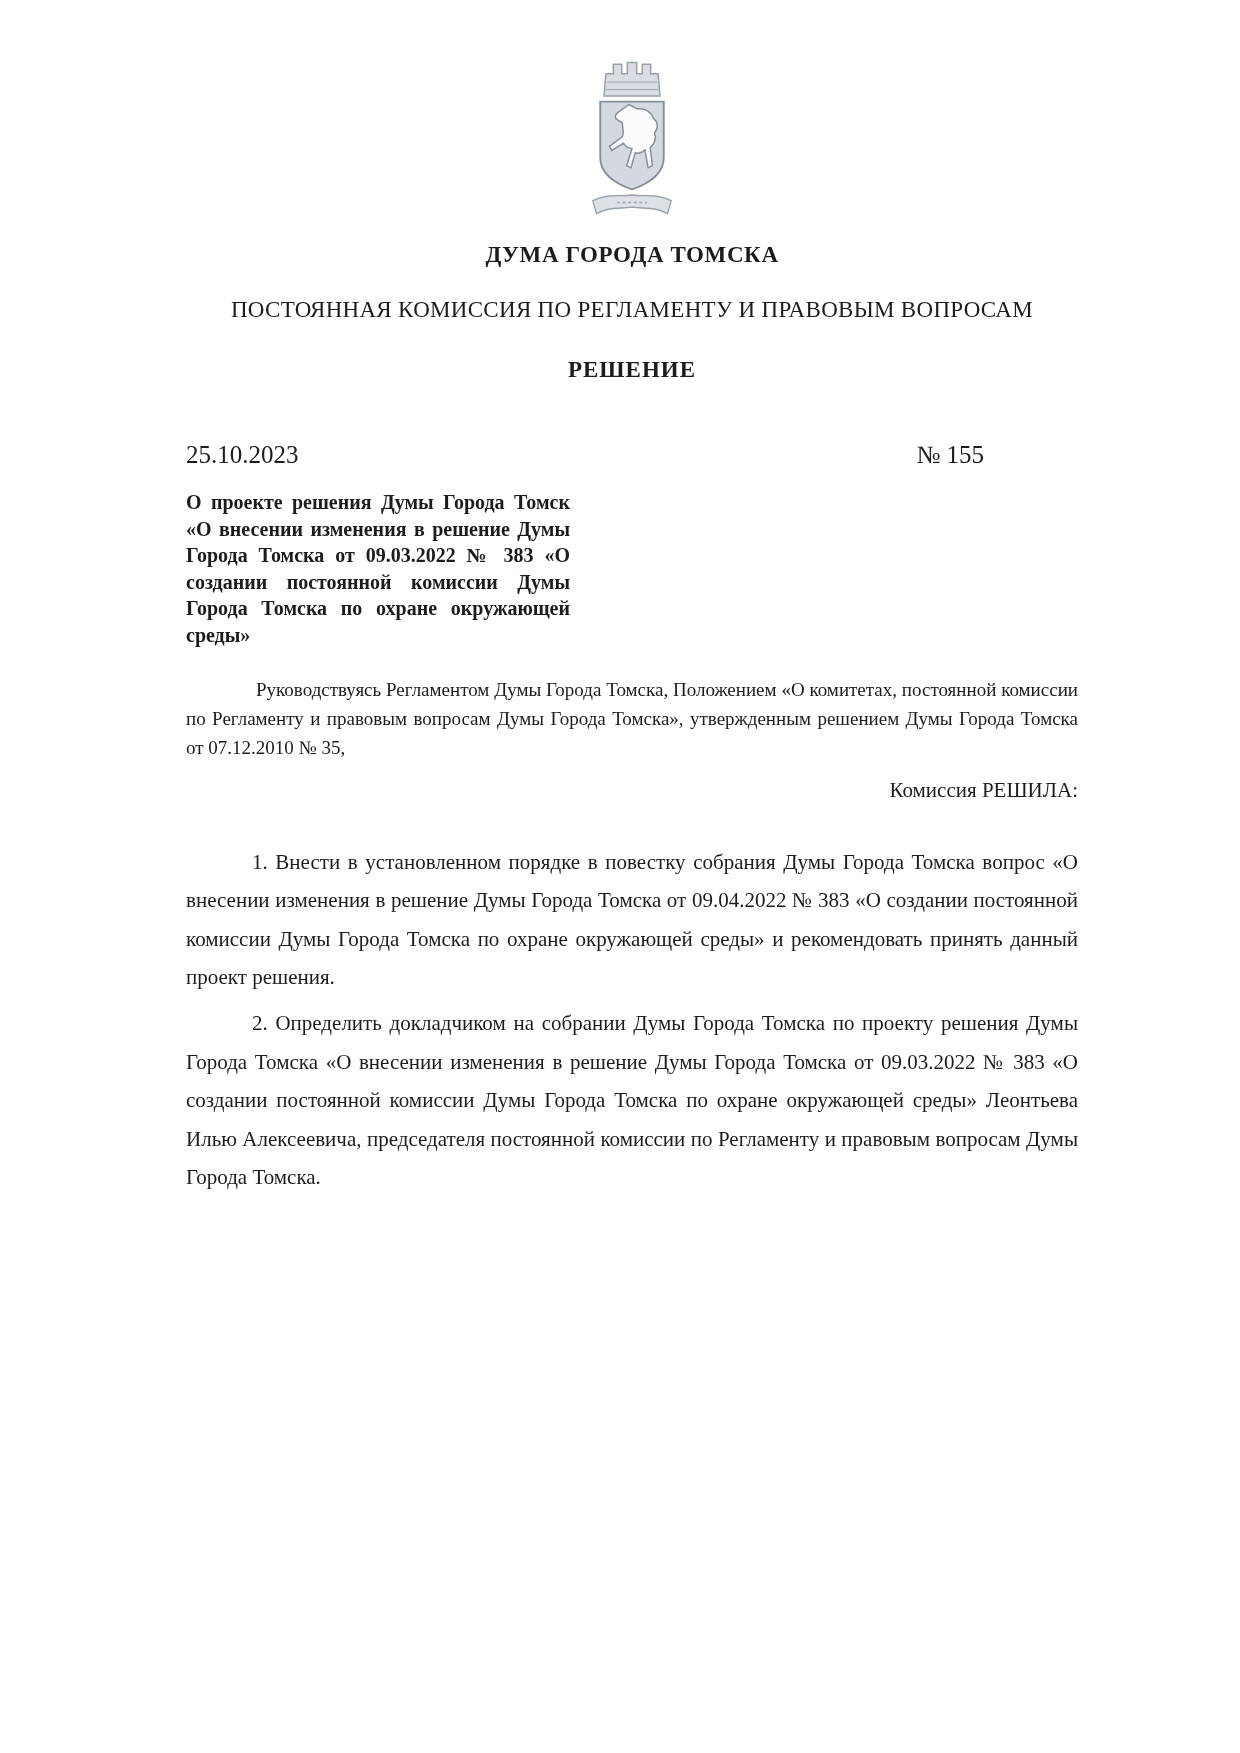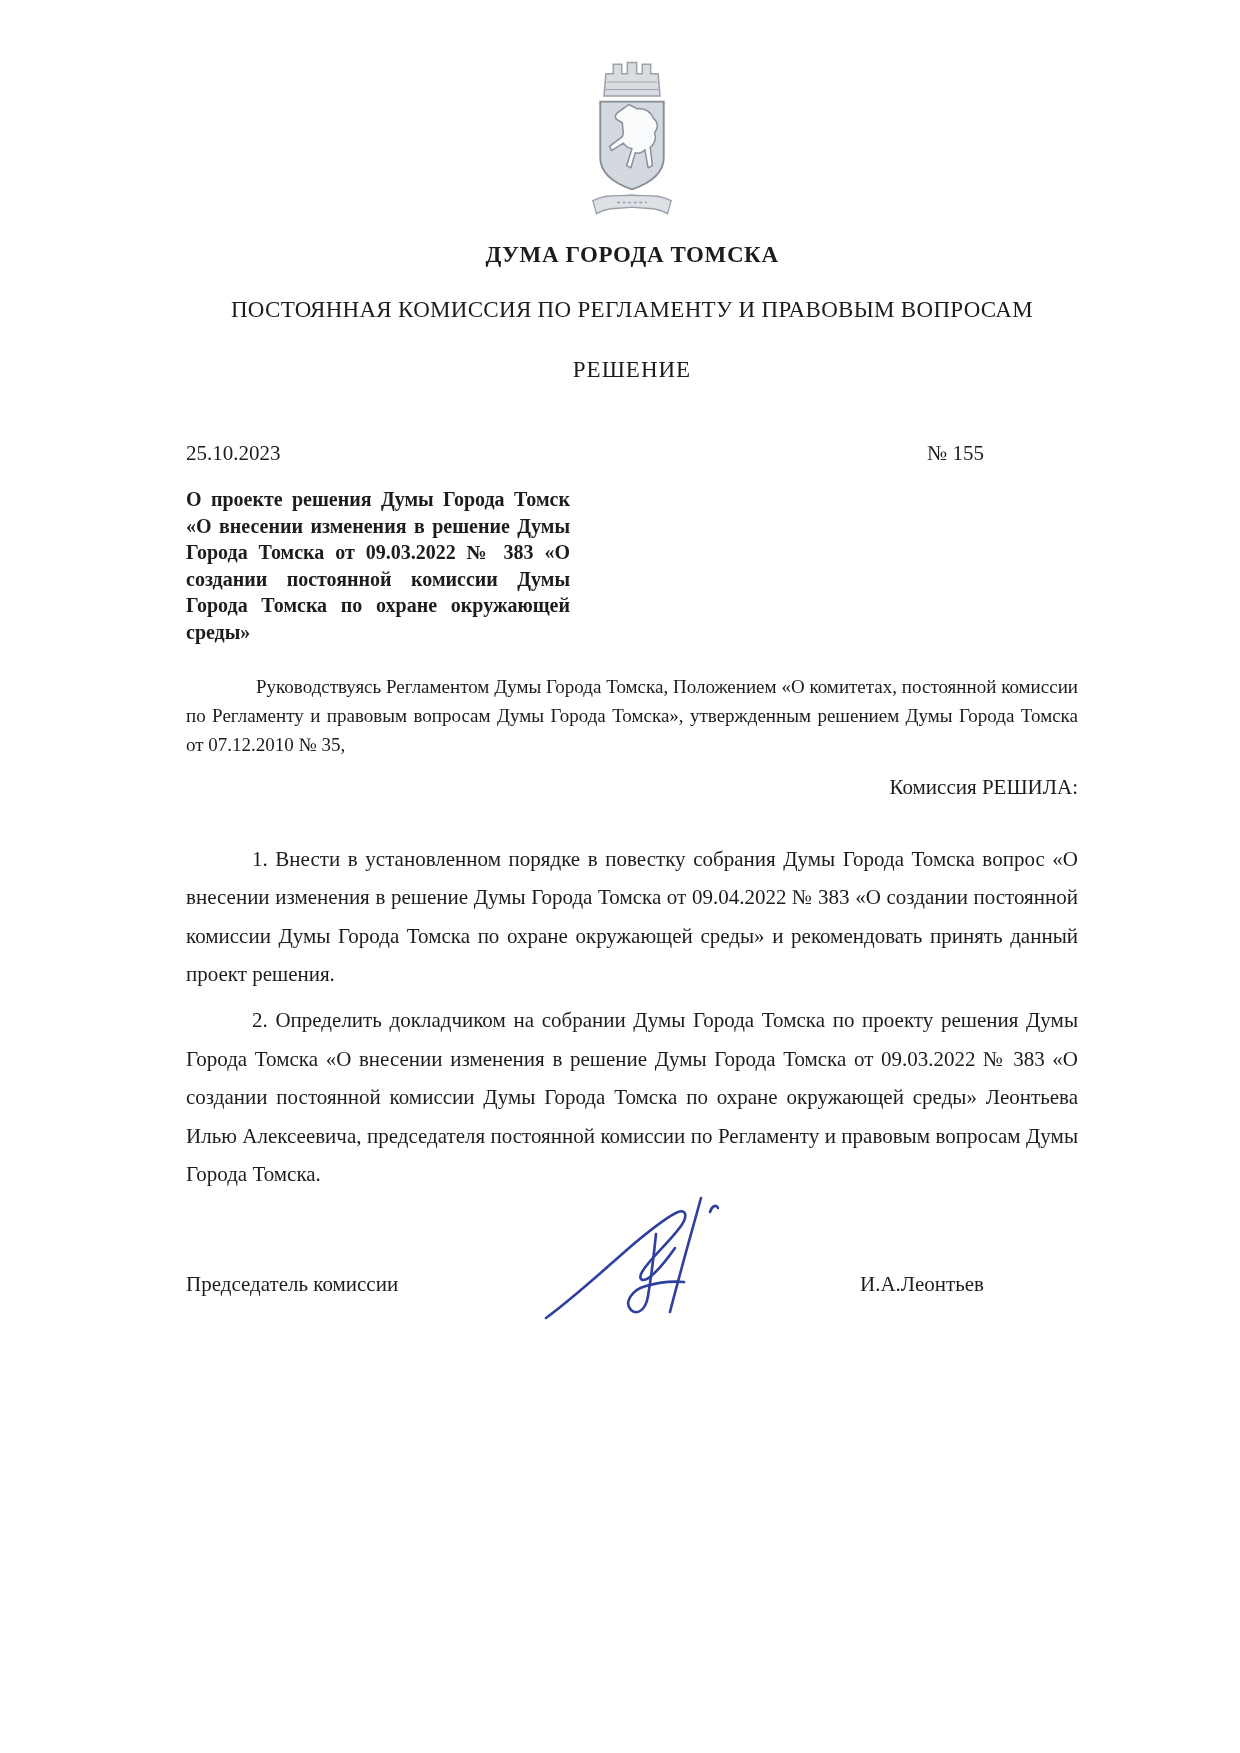--- a/index.html
+++ b/index.html
@@ -26,33 +26,33 @@
   }
   .commission-title {
     font-weight: normal;
     font-size: 23px;
     margin: 26px auto 0 auto;
     line-height: 1.35;
     max-width: 830px;
     letter-spacing: 0.3px;
   }
   .doc-type {
-    font-weight: normal;
+    font-weight: bold;
     font-size: 23px;
     margin-top: 32px;
     letter-spacing: 1px;
   }
 
   .meta-row {
     display: flex;
     justify-content: space-between;
     align-items: baseline;
     margin-top: 58px;
     padding-right: 94px;
-    font-size: 21px;
+    font-size: 25px;
   }
 
   .subject {
     width: 384px;
     font-weight: bold;
     font-size: 20px;
     line-height: 1.33;
     text-align: justify;
     margin: 20px 0 4px 0;
   }
@@ -138,31 +138,15 @@
     <p class="subject">О проекте решения Думы Города Томск «О внесении изменения в решение Думы Города Томска от 09.03.2022 № 383 «О создании постоянной комиссии Думы Города Томска по охране окружающей среды»</p>
 
     <p class="preamble">Руководствуясь Регламентом Думы Города Томска, Положением «О комитетах, постоянной комиссии по Регламенту и правовым вопросам Думы Города Томска», утвержденным решением Думы Города Томска от 07.12.2010 № 35,</p>
 
     <p class="resolved">Комиссия РЕШИЛА:</p>
 
     <p class="item item-1">1. Внести в установленном порядке в повестку собрания Думы Города Томска вопрос «О внесении изменения в решение Думы Города Томска от 09.04.2022 № 383 «О создании постоянной комиссии Думы Города Томска по охране окружающей среды» и рекомендовать принять данный проект решения.</p>
 
     <p class="item item-2">2. Определить докладчиком на собрании Думы Города Томска по проекту решения Думы Города Томска «О внесении изменения в решение Думы Города Томска от 09.03.2022 № 383 «О создании постоянной комиссии Думы Города Томска по охране окружающей среды» Леонтьева Илью Алексеевича, председателя постоянной комиссии по Регламенту и правовым вопросам Думы Города Томска.</p>
 
-    <div class="signature-row">
-      <span>Председатель комиссии</span>
-
-      <span class="sig">
-        <svg width="210" height="140" viewBox="0 0 210 140" xmlns="http://www.w3.org/2000/svg">
-          <g fill="none" stroke="#2e3f9f" stroke-width="2.6" stroke-linecap="round">
-            <path d="M8,128 C38,106 70,76 98,52 C115,38 130,26 140,22 C148,19 150,26 143,36 C130,54 112,68 104,82 C100,89 104,93 112,87 C122,79 130,68 137,58"></path>
-            <path d="M118,44 C116,64 113,88 110,106 C108,119 100,126 93,120 C86,113 93,100 108,96 C122,92 136,91 146,92"></path>
-            <path d="M163,8 C152,48 140,90 132,122"></path>
-            <path d="M172,22 C174,16 178,14 180,18"></path>
-          </g>
-        </svg>
-      </span>
-
-      <span>И.А.Леонтьев</span>
-    </div>
 
   </div>
 </div>
 
 </body></html>

